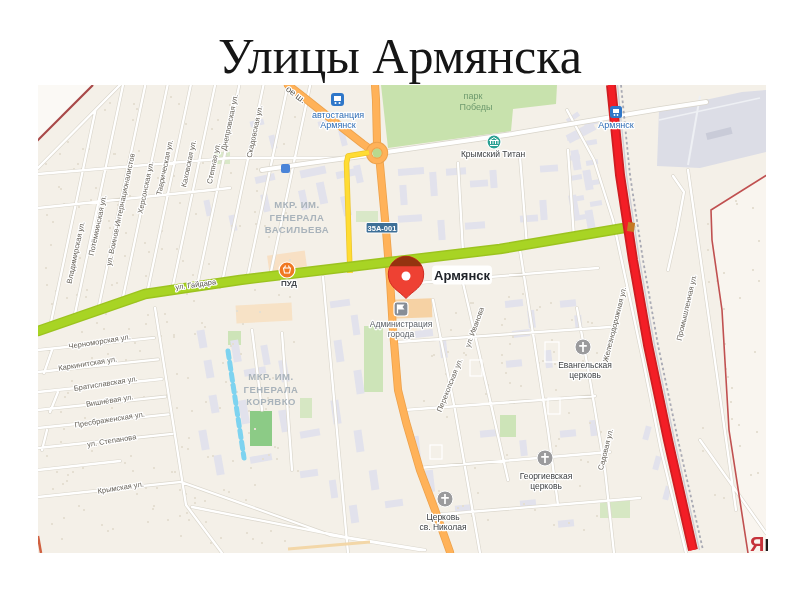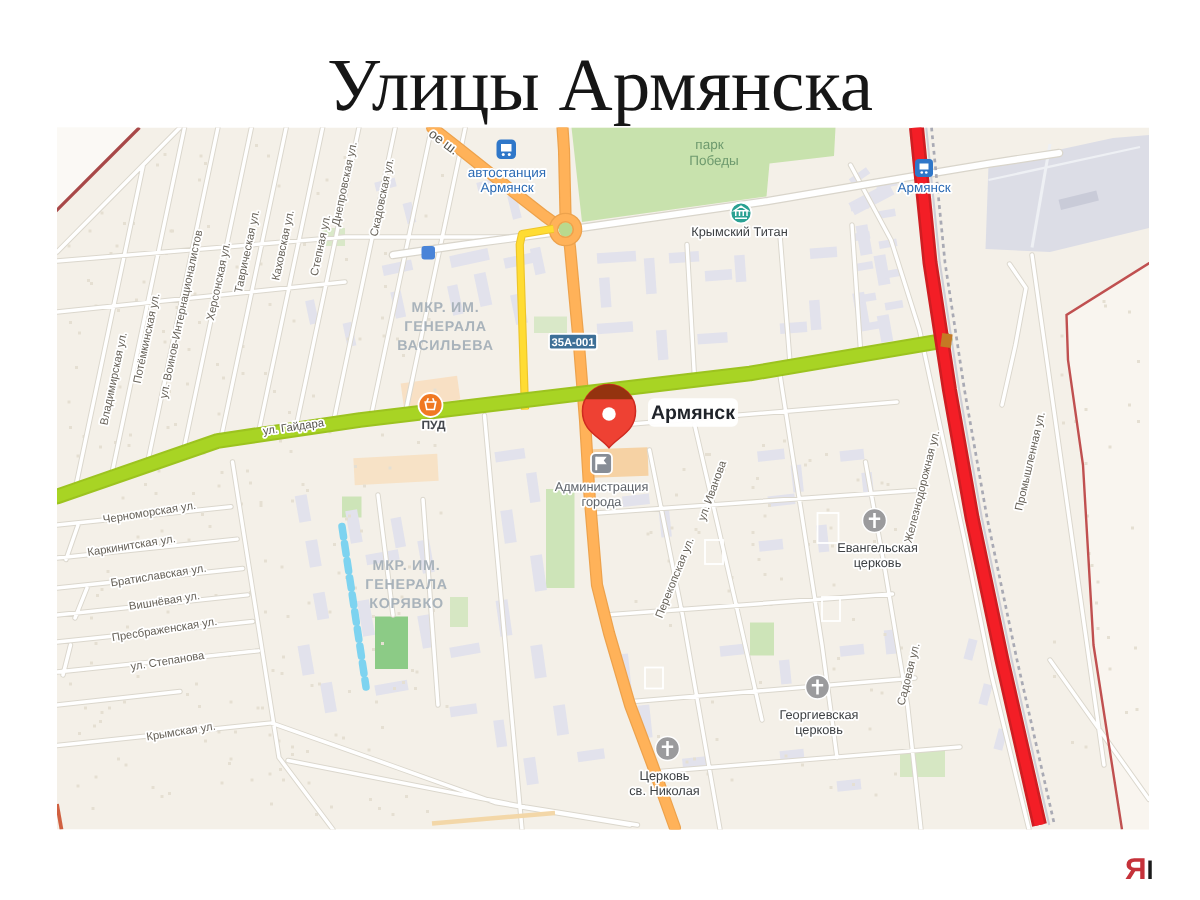--- a/index.html
+++ b/index.html
@@ -1,18 +1,18 @@
 <!DOCTYPE html>
 <html><head><meta charset="utf-8">
 <style>
 html,body{margin:0;padding:0;background:#ffffff;width:800px;height:600px;overflow:hidden;}
 #page{position:relative;width:792px;height:600px;font-family:"Liberation Sans",sans-serif;}
 #title{position:absolute;left:0;top:27px;width:800px;text-align:center;
  font-family:"Liberation Serif",serif;font-size:50px;color:#161616;}
-#ya{position:absolute;left:750px;top:533px;font-size:20px;font-weight:bold;color:#c5323a;font-family:"Liberation Sans",sans-serif;margin-top:36px;}
+#ya{position:absolute;left:750px;top:533px;font-size:20px;font-weight:bold;color:#c5323a;font-family:"Liberation Sans",sans-serif;}
 #ya span{color:#1b1b1b;font-size:17px;}
 </style></head>
 <body>
 <div id="page">
 <div id="title">Улицы Армянска</div>
 <svg width="728" height="468" viewBox="38 85 728 468" style="position:absolute;left:38px;top:85px;">
       <rect x="38" y="85" width="728" height="468" fill="#f4f0e8"></rect>
       <polygon points="38,85 93,85 38,140" fill="#fbf9f5"></polygon>
       <polygon points="778,168 711,210 712,240 722,310 729,430 748,553 766,553 766,168" fill="#f9f5ef"></polygon>
       <polygon points="381,85 557,85 556,104 513,109 511,131 388,148" fill="#c8e2ad"></polygon>

